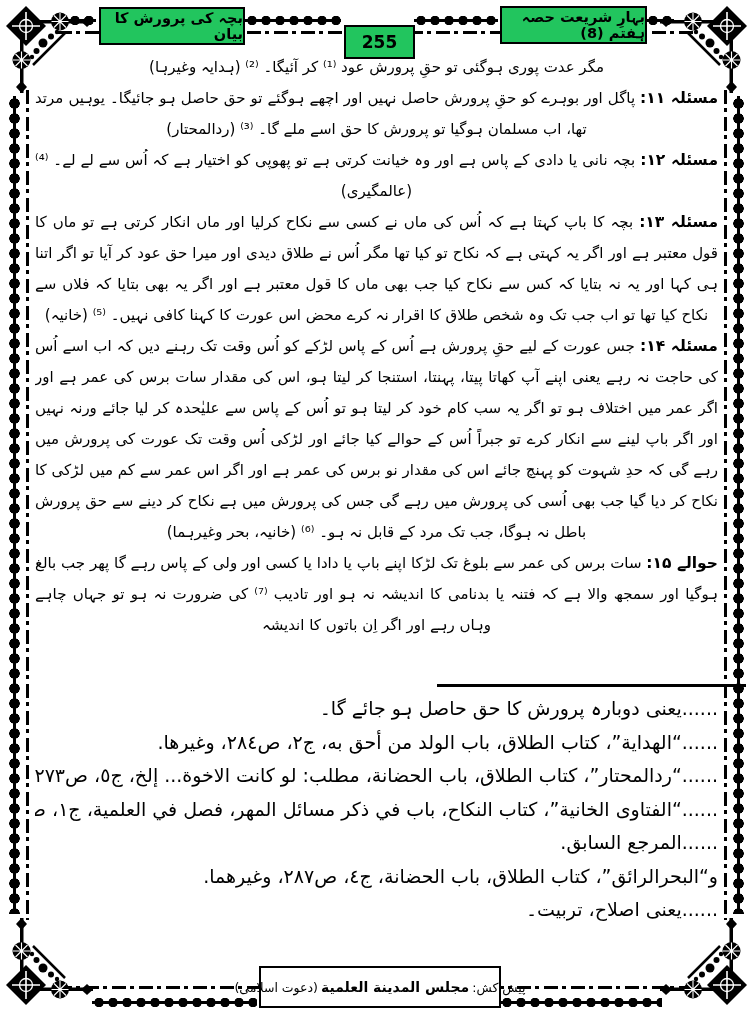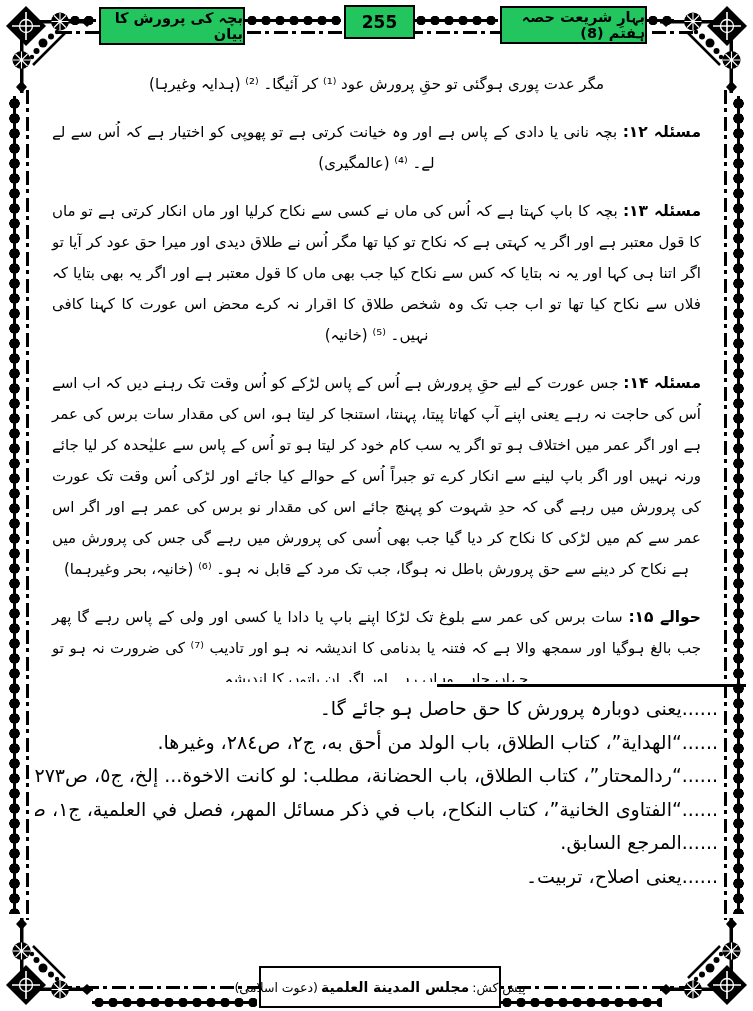--- a/index.html
+++ b/index.html
@@ -22,32 +22,32 @@
   .corner{position:absolute;}
   .corner.tl{top:3px;left:3px;}
   .corner.tr{top:3px;right:3px;transform:scaleX(-1);}
   .corner.bl{bottom:3px;left:3px;transform:scaleY(-1);}
   .corner.br{bottom:3px;right:3px;transform:scale(-1,-1);}
 
   
   .hbox{position:absolute;background:#22c55e;border:2.2px solid #000;display:flex;
         align-items:center;justify-content:center;z-index:5;}
   .hbox-right{top:6px;left:500px;width:143px;height:34px;font-size:14.5px;font-weight:bold;text-align:right;}
-  .hbox-center{top:5px;left:344px;width:67px;height:30px;font-size:17px;font-weight:bold;direction:ltr;}
+  .hbox-center{top:25px;left:344px;width:67px;height:30px;font-size:17px;font-weight:bold;direction:ltr;}
   .hbox-left{top:7px;left:99px;width:142px;height:34px;font-size:14.5px;font-weight:bold;}
   .footer-box{position:absolute;top:966px;left:259px;width:238px;height:38px;background:#fff;
         border:2.6px solid #000;display:flex;align-items:center;justify-content:center;
         font-size:12.5px;z-index:5;white-space:nowrap;}
   .footer-box b{font-size:14px;margin:16px 3px;}
 
   
   .body-text{position:absolute;top:52px;right:35px;width:683px;height:630px;overflow:hidden;
         direction:rtl;text-align:justify;text-align-last:center;
         font-size:15px;line-height:31px;}
-  .body-text p{margin:17px;}
+  .body-text p{margin:0;}
   .body-text p.intro{text-align:center;}
   .mlabel{font-weight:bold;font-size:15.5px;}
 
   
   .fn-rule{position:absolute;top:684px;left:437px;width:309px;height:2.5px;background:#000;}
   .footnotes{position:absolute;top:692px;right:35px;width:683px;direction:rtl;
         text-align:right;font-size:19px;line-height:33.5px;}
   .footnotes .fn{white-space:nowrap;overflow:hidden;}
 </style>
 </head>
@@ -112,33 +112,35 @@
   </div>
   <div class="hbox hbox-center">
     <span>255</span>
   </div>
   <div class="hbox hbox-left">
     <span>بچہ کی پرورش کا بیان</span>
   </div>
 
   <div class="body-text">
     <p class="intro">مگر عدت پوری ہوگئی تو حقِ پرورش عود ⁽¹⁾ کر آئیگا۔ ⁽²⁾ (ہدایہ وغیرہا)</p>
+    <p><span class="mlabel">مسئلہ ۱۱:</span> <span>پاگل اور بوہرے کو حقِ پرورش حاصل نہیں اور اچھے ہوگئے تو حق حاصل ہو جائیگا۔ یوہیں مرتد تھا، اب مسلمان ہوگیا تو پرورش کا حق اسے ملے گا۔ ⁽³⁾ (ردالمحتار)</span></p>
     <p><span class="mlabel">مسئلہ ۱۲:</span> <span>بچہ نانی یا دادی کے پاس ہے اور وہ خیانت کرتی ہے تو پھوپی کو اختیار ہے کہ اُس سے لے لے۔ ⁽⁴⁾ (عالمگیری)</span></p>
     <p><span class="mlabel">مسئلہ ۱۳:</span> <span>بچہ کا باپ کہتا ہے کہ اُس کی ماں نے کسی سے نکاح کرلیا اور ماں انکار کرتی ہے تو ماں کا قول معتبر ہے اور اگر یہ کہتی ہے کہ نکاح تو کیا تھا مگر اُس نے طلاق دیدی اور میرا حق عود کر آیا تو اگر اتنا ہی کہا اور یہ نہ بتایا کہ کس سے نکاح کیا جب بھی ماں کا قول معتبر ہے اور اگر یہ بھی بتایا کہ فلاں سے نکاح کیا تھا تو اب جب تک وہ شخص طلاق کا اقرار نہ کرے محض اس عورت کا کہنا کافی نہیں۔ ⁽⁵⁾ (خانیہ)</span></p>
     <p><span class="mlabel">مسئلہ ۱۴:</span> <span>جس عورت کے لیے حقِ پرورش ہے اُس کے پاس لڑکے کو اُس وقت تک رہنے دیں کہ اب اسے اُس کی حاجت نہ رہے یعنی اپنے آپ کھاتا پیتا، پہنتا، استنجا کر لیتا ہو، اس کی مقدار سات برس کی عمر ہے اور اگر عمر میں اختلاف ہو تو اگر یہ سب کام خود کر لیتا ہو تو اُس کے پاس سے علیٰحدہ کر لیا جائے ورنہ نہیں اور اگر باپ لینے سے انکار کرے تو جبراً اُس کے حوالے کیا جائے اور لڑکی اُس وقت تک عورت کی پرورش میں رہے گی کہ حدِ شہوت کو پہنچ جائے اس کی مقدار نو برس کی عمر ہے اور اگر اس عمر سے کم میں لڑکی کا نکاح کر دیا گیا جب بھی اُسی کی پرورش میں رہے گی جس کی پرورش میں ہے نکاح کر دینے سے حق پرورش باطل نہ ہوگا، جب تک مرد کے قابل نہ ہو۔ ⁽⁶⁾ (خانیہ، بحر وغیرہما)</span></p>
     <p><span class="mlabel">حوالے ۱۵:</span> <span>سات برس کی عمر سے بلوغ تک لڑکا اپنے باپ یا دادا یا کسی اور ولی کے پاس رہے گا پھر جب بالغ ہوگیا اور سمجھ والا ہے کہ فتنہ یا بدنامی کا اندیشہ نہ ہو اور تادیب ⁽⁷⁾ کی ضرورت نہ ہو تو جہاں چاہے وہاں رہے اور اگر اِن باتوں کا اندیشہ</span></p>
   </div>
 
   <div class="fn-rule"></div>
   <div class="footnotes">
     <div class="fn">......یعنی دوبارہ پرورش کا حق حاصل ہو جائے گا۔</div>
     <div class="fn">......“الهداية”، كتاب الطلاق، باب الولد من أحق به، ج٢، ص٢٨٤، وغيرها.</div>
     <div class="fn">......“ردالمحتار”، كتاب الطلاق، باب الحضانة، مطلب: لو كانت الاخوة... إلخ، ج٥، ص٢٧٣.</div>
     <div class="fn">......“الفتاوى الخانية”، كتاب النكاح، باب في ذكر مسائل المهر، فصل في العلمیة، ج١، ص١٩٤.</div>
     <div class="fn">......المرجع السابق.</div>
+    <div class="fn">و“البحرالرائق”، كتاب الطلاق، باب الحضانة، ج٤، ص٢٨٧، وغيرهما.</div>
     <div class="fn">......یعنی اصلاح، تربیت۔</div>
   </div>
 
   <div class="footer-box">
     <span>پیش کش:</span>
     <b>مجلس المدینة العلمیة</b>
     <span>(دعوت اسلامی)</span>
   </div>
 
 </div>

